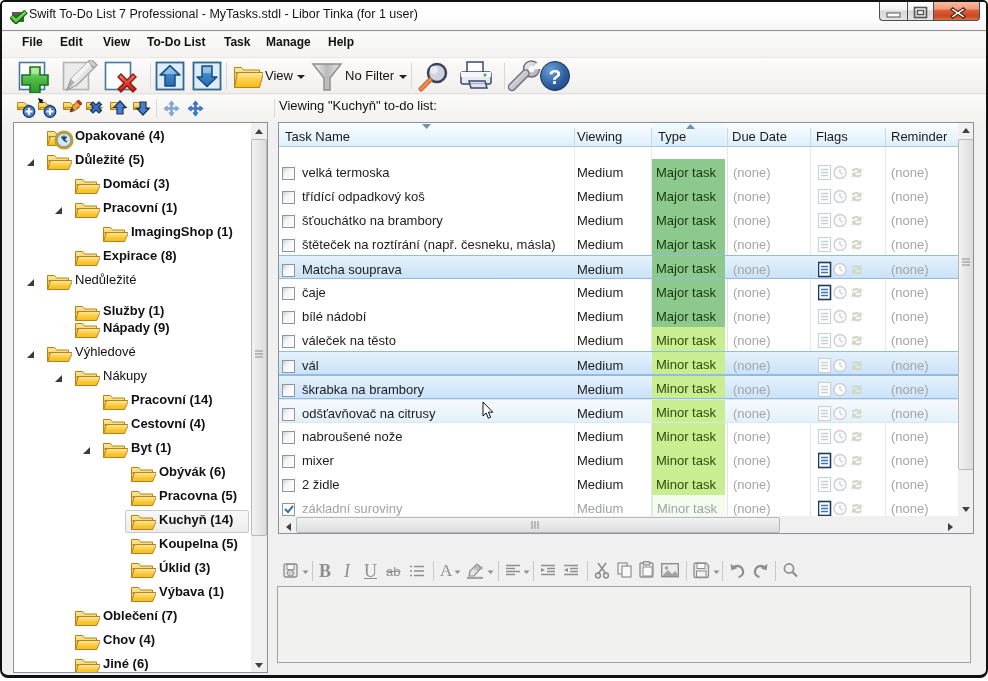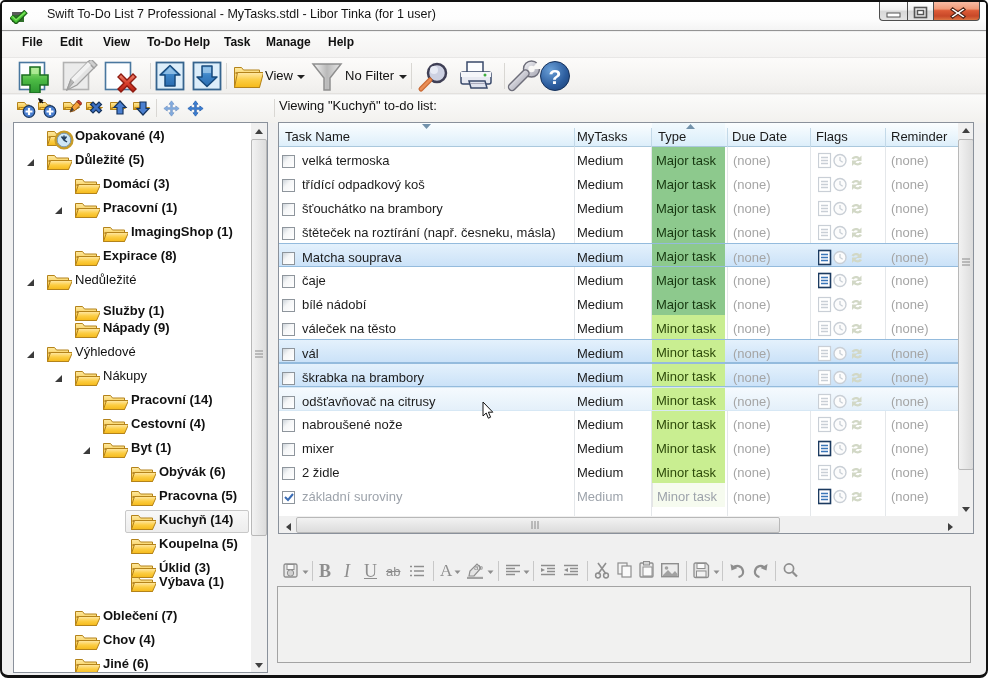--- a/index.html
+++ b/index.html
@@ -2,21 +2,21 @@
 <html><head><meta charset="utf-8"><style>
 * { margin:0; padding:0; box-sizing:border-box; }
 body { width:988px; height:681px; background:#ffffff; position:relative;
        font-family:"Liberation Sans", sans-serif; overflow:hidden; }
 .abs { position:absolute; }
 #win { position:absolute; left:0; top:0; width:988px; height:678px;
   border:2px solid #111; border-bottom-width:3px; border-radius:5px 5px 8px 8px;
   background:#f0f0f0; overflow:hidden; }
 #titlebar { position:absolute; left:0; top:0; width:984px; height:29px;
   background:linear-gradient(#ffffff,#fdfdfd 60%,#f4f4f4); border-bottom:1px solid #949494; }
-#titletext { position:absolute; left:45px; top:5px; font-size:12.5px; color:#141414; }
+#titletext { position:absolute; left:27px; top:5px; font-size:12.5px; color:#141414; }
 .winbtn { position:absolute; top:0; height:19px; border:1px solid #4e4e4e; border-top:none;
   background:linear-gradient(#ffffff,#f0f0f0 45%,#d8d8d8 50%,#e4e4e4); }
 #btnmin { left:877px; width:28px; border-radius:0 0 0 4px; border-right:none;}
 #btnmax { left:905px; width:27px; }
 #btnclose { left:932px; width:46px; border-radius:0 0 4px 0; border-left:none;
   background:linear-gradient(#f8bba4 0%,#f09a79 38%,#dd5b36 48%,#c84828 78%,#d96c3c 97%,#e8a06b 100%); }
 #menubar { position:absolute; left:0; top:30px; width:984px; height:26px;
   background:linear-gradient(#fbfbfa,#f4f3f2); border-bottom:1px solid #e8e7e6; }
 .menuitem { position:absolute; top:33px; font-size:12px; font-weight:bold; color:#111; }
 #toolbar1 { position:absolute; left:0; top:56px; width:984px; height:36px;
@@ -35,21 +35,21 @@
 .tname.reg { font-weight:normal; }
 .texp { position:absolute; top:9px; }
 #treesel { position:absolute; border:1px solid #c8c8c8; border-radius:2px;
   background:linear-gradient(#f8f8f8,#ededed); }
 #tablepanel { position:absolute; left:276px; top:120px; width:696px; height:412px;
   background:#ffffff; border:1px solid #8a919b; overflow:hidden; }
 #thead { position:absolute; left:0; top:0; width:679px; height:24px;
   background:linear-gradient(#fbfeff,#e2f1fb 85%,#dceefa); border-bottom:1px solid #aac8dd; }
 .hsep { position:absolute; top:5px; width:1px; height:20px; background:#c3d9e8; }
 .htext { position:absolute; top:6px; font-size:13px; color:#1a1a1a; }
-.row { position:absolute; left:0; width:679px; height:24px; }
+.row { position:absolute; left:0; width:679px; height:24px;margin-top:12px; }
 .rtext { position:absolute; top:6px; font-size:13px; color:#1c1c1c; white-space:nowrap; }
 .gray { color:#a5a5a5; }
 .cb { position:absolute; left:3px; top:8px; width:13px; height:13px;
   border:1px solid #8e959c; background:linear-gradient(135deg,#cdd4da,#f5f6f7 40%,#ffffff); }
 .typecell { position:absolute; left:373px; top:0; width:73px; height:24px; font-size:13px; }
 .major { background:#8dc98d; color:#16360f; }
 .minor { background:#c9ee91; color:#2d4a0a; }
 .selrow { background:linear-gradient(#e4f1fc,#cbe2f8); border-top:1px solid #94bbdd;
   border-bottom:1px solid #94bbdd; }
 .hotrow { background:linear-gradient(#f5fafe,#e4f0fa); border-top:1px solid #d7e8f5;
@@ -84,21 +84,21 @@
       <rect x="1.5" y="1.5" width="12" height="10" fill="none" stroke="#555" stroke-width="1.6"></rect>
       <rect x="4.5" y="4.5" width="6" height="4" fill="#fff" stroke="#555" stroke-width="1.4"></rect>
     </svg>
     <svg class="abs" style="left:948px;top:5px" width="16" height="12">
       <path d="M0.8 2.6 L2.6 0.8 L8 4.6 L13.4 0.8 L15.2 2.6 L10.4 6 L15.2 9.4 L13.4 11.2 L8 7.4 L2.6 11.2 L0.8 9.4 L5.6 6 Z" fill="#fff" stroke="#4c2418" stroke-width="1.1"></path>
     </svg>
     <div id="menubar"></div>
     <div class="menuitem" style="left:20px">File</div>
     <div class="menuitem" style="left:58px">Edit</div>
     <div class="menuitem" style="left:101px">View</div>
-    <div class="menuitem" style="left:145px">To-Do Help</div>
+    <div class="menuitem" style="left:145px">To-Do List</div>
     <div class="menuitem" style="left:222px">Task</div>
     <div class="menuitem" style="left:264px">Manage</div>
     <div class="menuitem" style="left:326px">Help</div>
     <div id="toolbar1"></div>
     <div class="tsep" style="left:148px"></div>
     <div class="tsep" style="left:224px"></div>
     <div class="tsep" style="left:409px"></div>
     <div class="tsep" style="left:502px"></div>
     <svg class="abs" style="left:16px;top:59px" width="38" height="32">
       <defs>
@@ -750,21 +750,21 @@
               <stop offset="0.5" stop-color="#fccd43"></stop>
               <stop offset="1" stop-color="#f5b919"></stop>
             </linearGradient>
           </defs>
       <path d="M1.5 17.5 L1.5 3.5 L8.5 3.5 L10.5 6 L22.5 6 L22.5 17.5 Z" fill="url(#fbt18)" stroke="#b4831a" stroke-width="1"></path>
       <path d="M2.5 9 L22 9" stroke="#a8761a" stroke-width="1.6"></path>
       <path d="M1.5 17.5 L4.5 8.5 L26.5 8.5 L22.5 17.5 Z" fill="url(#fft18)" stroke="#b4831a" stroke-width="1"></path>
         </svg>
         <div class="tname" style="left:145px">Úklid (3)</div>
       </div>
-      <div class="trow" style="top:449px">
+      <div class="trow" style="top:459px">
         <svg class="abs" style="left:116px;top:2px" width="26" height="20">
           <defs>
             <linearGradient id="fbt19" x1="0" y1="0" x2="0" y2="1">
       <stop offset="0" stop-color="#fee9a0"></stop>
               <stop offset="1" stop-color="#f3b81f"></stop>
             </linearGradient>
       <linearGradient id="fft19" x1="0" y1="0" x2="0" y2="1">
       <stop offset="0" stop-color="#ffe9a8"></stop>
               <stop offset="0.5" stop-color="#fccd43"></stop>
               <stop offset="1" stop-color="#f5b919"></stop>
@@ -844,21 +844,21 @@
       </svg>
       <div class="sbtn" style="left:237px;top:533px;width:16px;height:16px"></div>
       <svg class="abs" style="left:241px;top:540px" width="8" height="5">
         <path d="M4 5 L8 0 L0 0 Z" fill="#404040"></path>
       </svg>
     </div>
     <div id="tablepanel">
       <div id="thead"></div>
       <div class="abs" style="left:373px;top:0;width:73px;height:23px;background:linear-gradient(#f2fafe,#d9edfa)"></div>
       <div class="htext" style="left:6px">Task Name</div>
-      <div class="htext" style="left:298px">MyTasks</div>
+      <div class="htext" style="left:298px">Viewing</div>
       <div class="htext" style="left:379px">Type</div>
       <div class="htext" style="left:453px">Due Date</div>
       <div class="htext" style="left:537px">Flags</div>
       <div class="htext" style="left:612px">Reminder</div>
       <div class="hsep" style="left:295px"></div>
       <div class="hsep" style="left:372px"></div>
       <div class="hsep" style="left:448px"></div>
       <div class="hsep" style="left:531px"></div>
       <div class="hsep" style="left:606px"></div>
       <svg class="abs" style="left:143px;top:1px" width="9" height="5">

